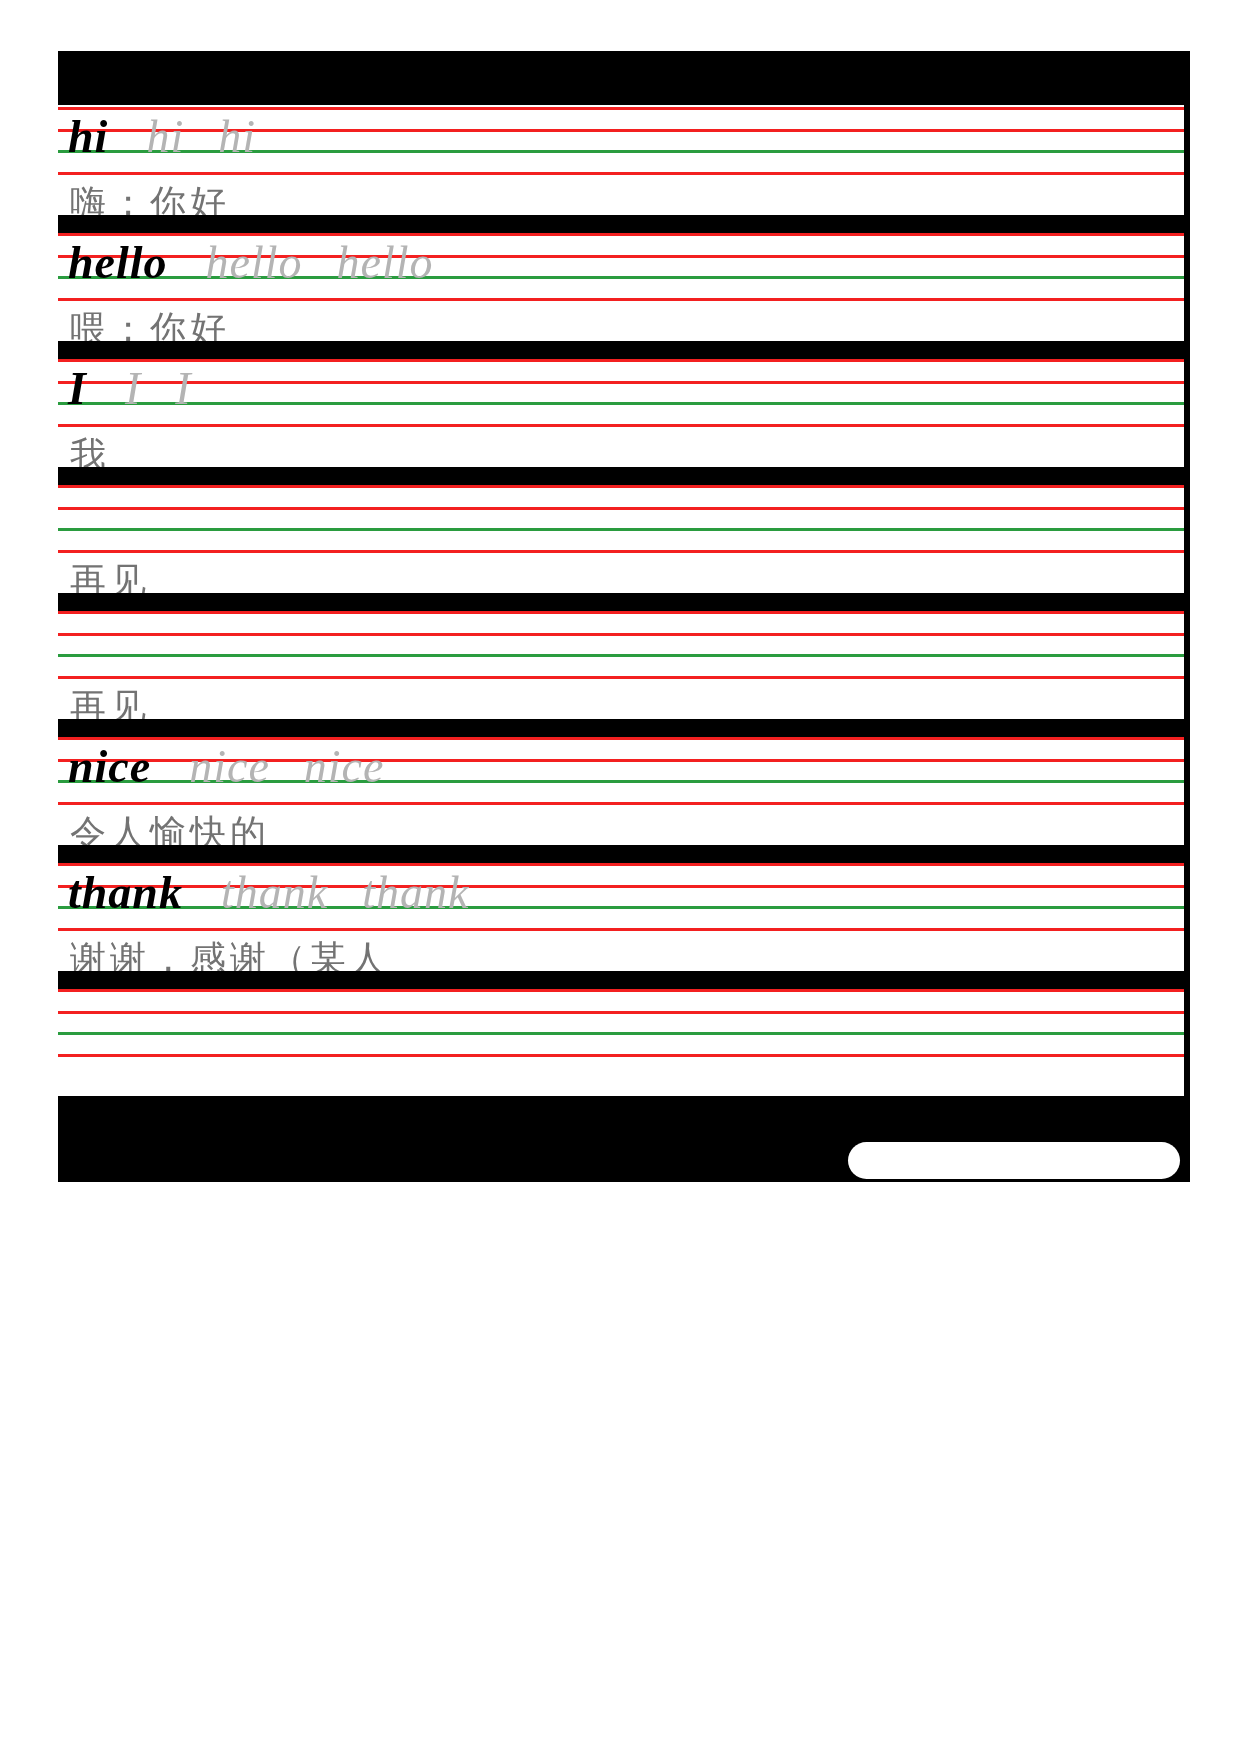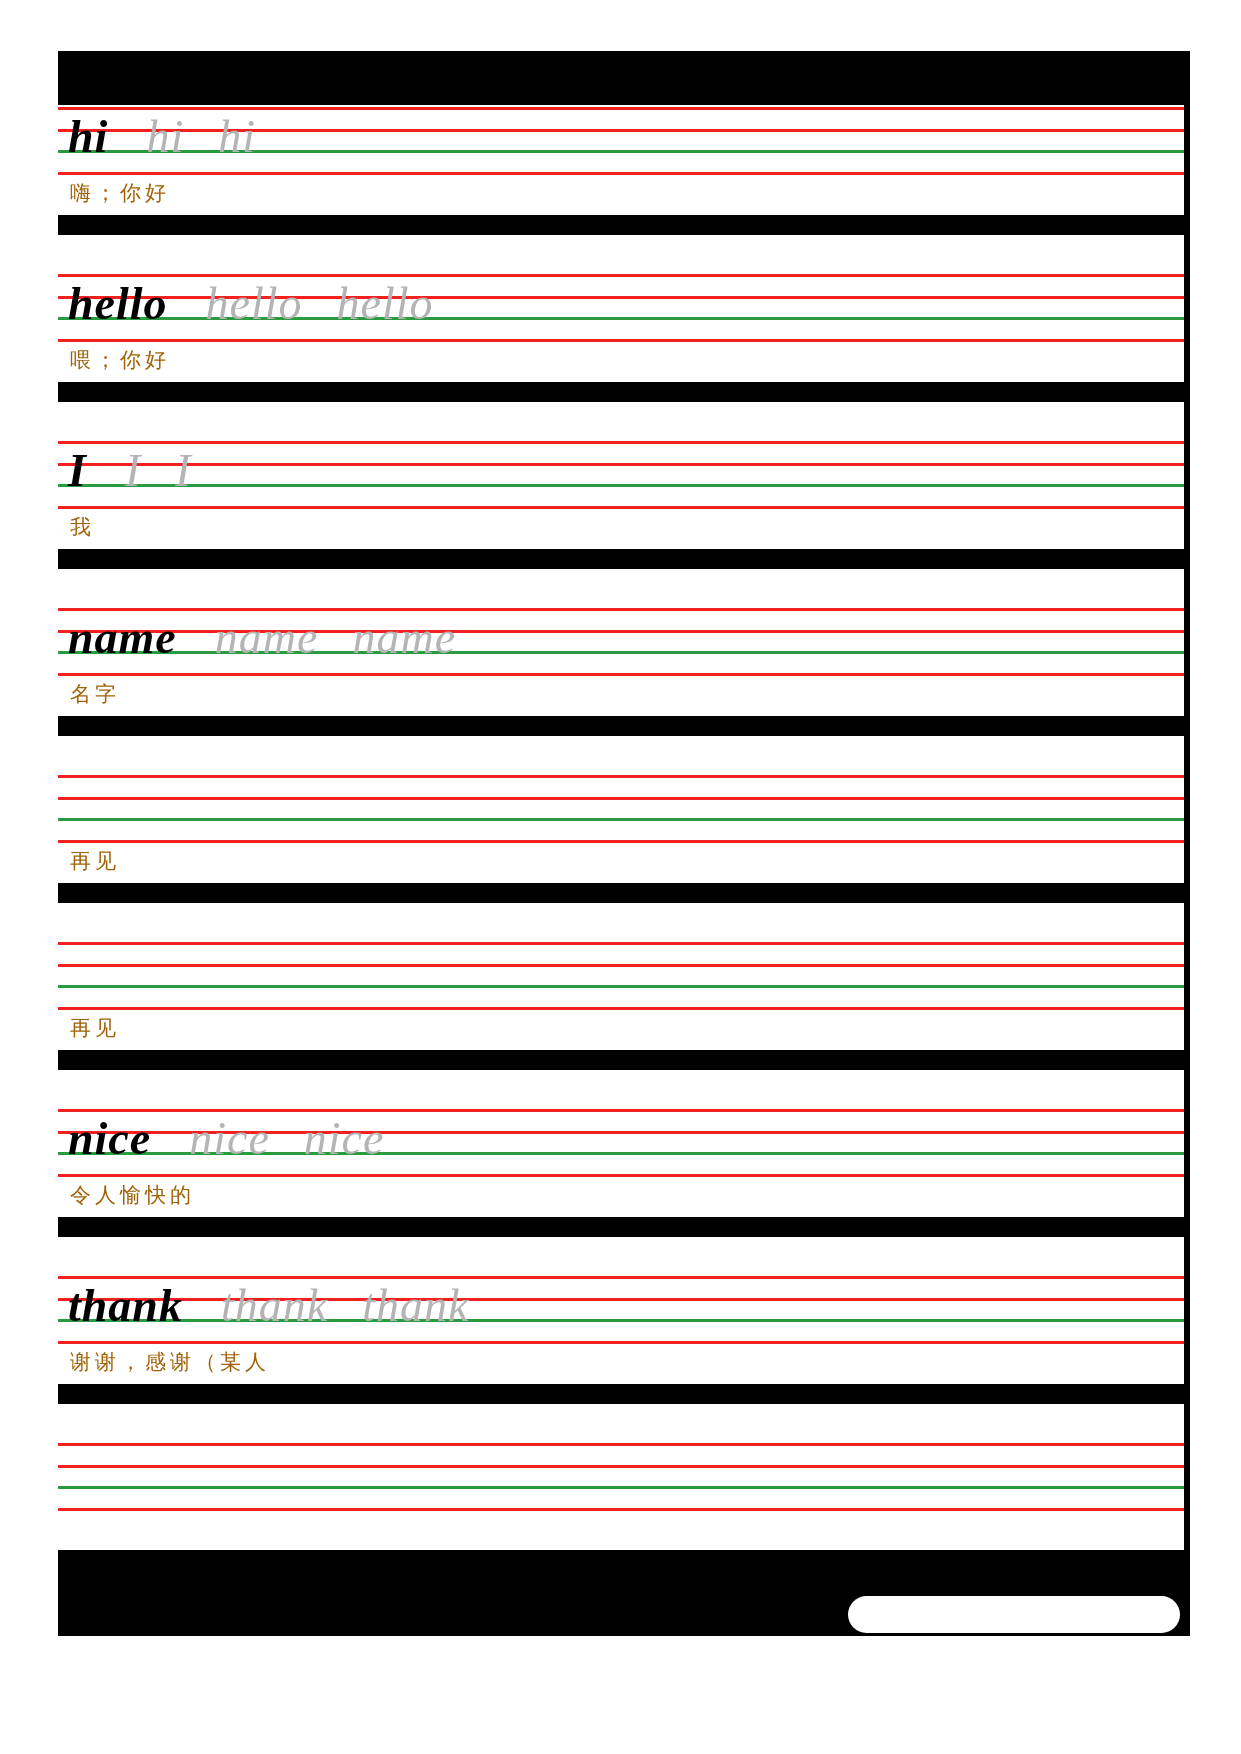--- a/index.html
+++ b/index.html
@@ -20,21 +20,21 @@
   }
   .header-bar {
     width: 100%;
     height: 54px;
     background: #000000;
     margin-bottom: 2px;
   }
   .row {
     position: relative;
     width: 100%;
-    height: 167px;
+    height: 126px;
   }
   .row.empty {
     height: 107px;
   }
   .gline {
     position: absolute;
     left: 0;
     width: 100%;
     height: 3px;
   }
@@ -61,22 +61,22 @@
   }
   .word-trace {
     color: #b4b4b4;
     font-weight: normal;
     margin-right: 34px;
   }
   .translation {
     position: absolute;
     left: 12px;
     top: 72px;
-    font-size: 21px;
-    color: #a16207;
+    font-size: 36px;
+    color: #737373;
     letter-spacing: 4px;
     white-space: nowrap;
   }
   .sep-bar {
     position: absolute;
     left: 0;
     top: 108px;
     width: 100%;
     height: 20px;
     background: #000000;
@@ -126,29 +126,20 @@
   <div class="row">
     <div class="gline red l1"></div>
     <div class="gline red l2"></div>
     <div class="gline green l3"></div>
     <div class="gline red l4"></div>
     <div class="word-line"><span class="word-sample">I</span><span class="word-trace">I</span><span class="word-trace">I</span></div>
     <div class="translation">我</div>
     <div class="sep-bar"></div>
   </div>
 
-  <div class="row">
-    <div class="gline red l1"></div>
-    <div class="gline red l2"></div>
-    <div class="gline green l3"></div>
-    <div class="gline red l4"></div>
-    <div class="word-line"><span class="word-sample">name</span><span class="word-trace">name</span><span class="word-trace">name</span></div>
-    <div class="translation">名字</div>
-    <div class="sep-bar"></div>
-  </div>
 
 
   <div class="row">
     <div class="gline red l1"></div>
     <div class="gline red l2"></div>
     <div class="gline green l3"></div>
     <div class="gline red l4"></div>
     <div class="translation">再见</div>
     <div class="sep-bar"></div>
   </div>

